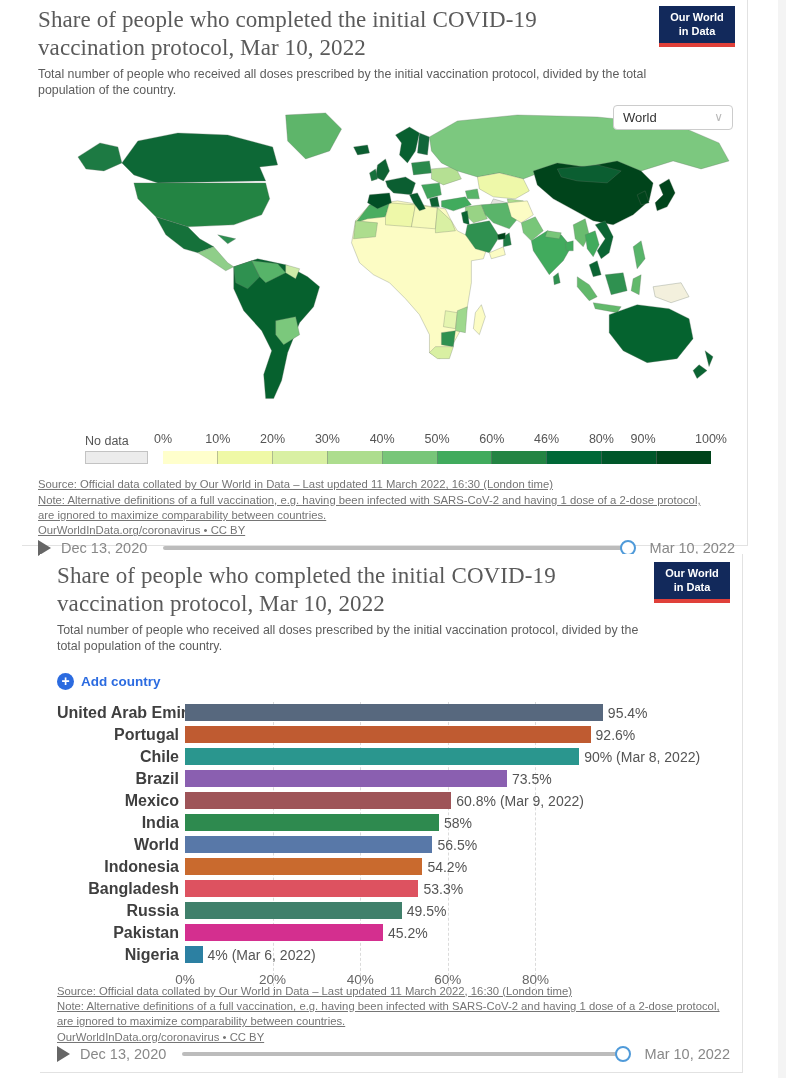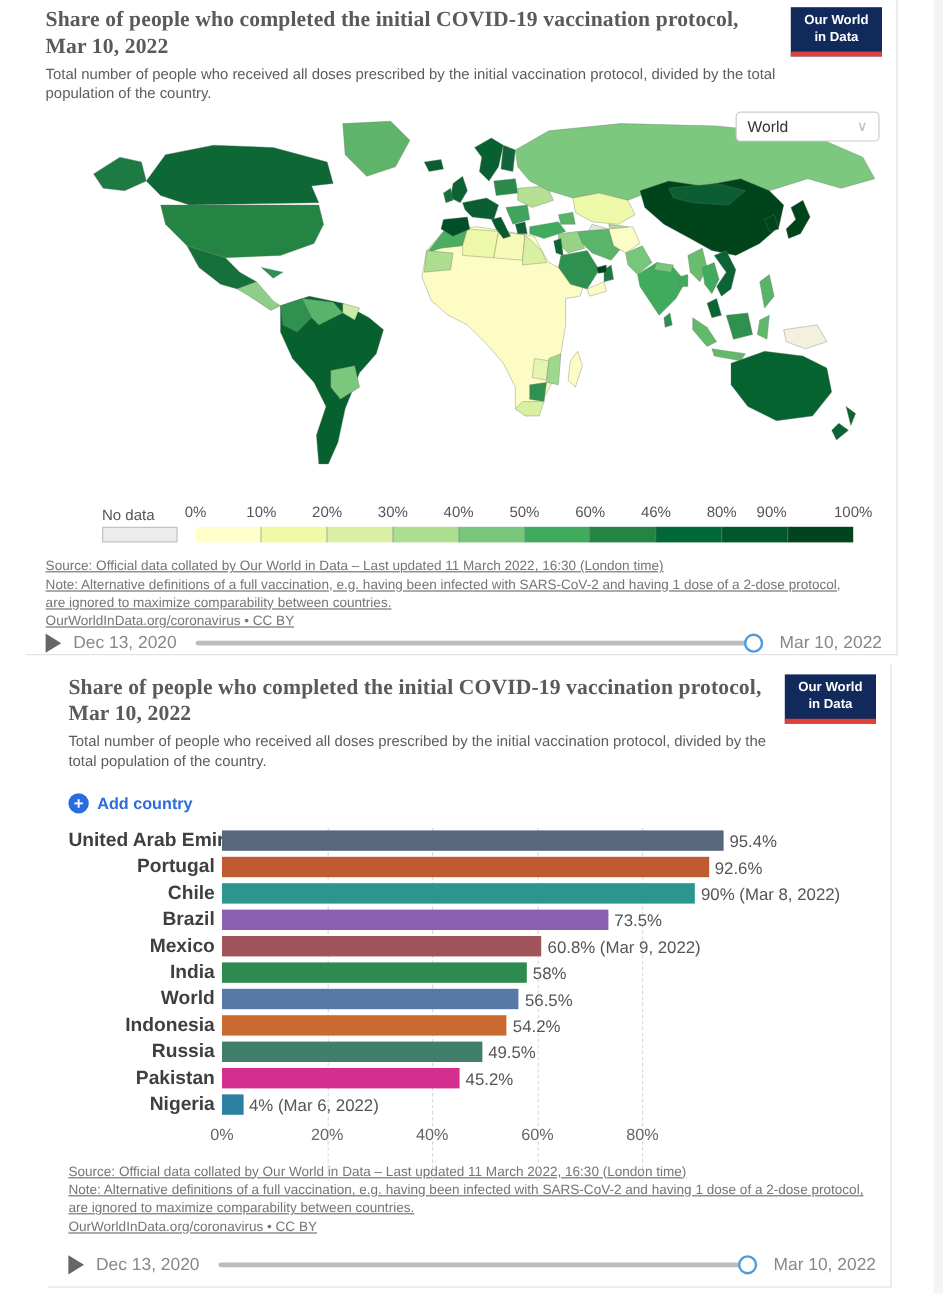--- a/index.html
+++ b/index.html
@@ -5,22 +5,22 @@
   html,body{margin:0;padding:0;}
   body{width:786px;height:1078px;background:#fff;position:relative;overflow:hidden;
        font-family:"Liberation Sans",sans-serif;}
   .gutter{position:absolute;right:0;top:0;width:8px;height:1078px;background:#f4f4f4;}
   .card{position:absolute;background:#fff;box-sizing:border-box;display:flex;flex-direction:column;}
   #chart1{left:22px;top:0;width:726px;height:546px;border-right:1px solid #e2e2e2;
           border-bottom:1px solid #e2e2e2;padding:6px 12px 10px 16px;}
   #chart2{left:40px;top:554px;width:703px;height:519px;border-right:1px solid #e2e2e2;
           border-bottom:1px solid #e2e2e2;padding:8px 12px 8px 17px;}
   .header{display:flex;justify-content:space-between;align-items:flex-start;}
-  .title{font-family:"Liberation Serif",serif;font-size:18px;line-height:1.22;color:#5a5a5a;
-         max-width:600px;font-weight:700;letter-spacing:.1px;}
+  .title{font-family:"Liberation Serif",serif;font-size:23px;line-height:1.22;color:#5a5a5a;
+         max-width:600px;font-weight:400;letter-spacing:.1px;}
   .subtitle{margin-top:4px;font-size:12.4px;line-height:1.32;color:#5c5c5c;max-width:655px;}
   .logo{min-width:70px;width:70px;color:#fff;font-size:11px;font-weight:bold;text-align:center;
         padding:5px 3px 4px;line-height:1.25;border-bottom:4px solid #e0403a;background:#12295b;}
   .map-wrap{position:relative;height:302px;margin-top:8px;}
   .map-wrap svg{width:100%;height:100%;display:block;}
   .map-wrap path{stroke:rgba(105,118,105,.5);stroke-width:.6;stroke-linejoin:round;}
   .dropdown{position:absolute;top:-2px;right:2px;width:120px;height:25px;border:1px solid #ccc;
             border-radius:4px;background:#fff;display:flex;align-items:center;
             justify-content:space-between;padding:0 9px;font-size:13px;color:#333;box-sizing:border-box;}
   .chev{color:#b9b9b9;font-size:12px;line-height:1;}
@@ -267,20 +267,25 @@
         <div class="bar-label">World</div>
         <div class="bar" style="width: 247.47px; background: rgb(88, 120, 168);"></div>
         <div class="bar-value">56.5%</div>
       </div>
       <div class="bar-row">
         <div class="bar-label">Indonesia</div>
         <div class="bar" style="width: 237.396px; background: rgb(201, 106, 46);"></div>
         <div class="bar-value">54.2%</div>
       </div>
       <div class="bar-row">
+        <div class="bar-label">Bangladesh</div>
+        <div class="bar" style="width: 233.454px; background: rgb(221, 82, 96);"></div>
+        <div class="bar-value">53.3%</div>
+      </div>
+      <div class="bar-row">
         <div class="bar-label">Russia</div>
         <div class="bar" style="width: 216.81px; background: rgb(64, 128, 107);"></div>
         <div class="bar-value">49.5%</div>
       </div>
       <div class="bar-row">
         <div class="bar-label">Pakistan</div>
         <div class="bar" style="width: 197.976px; background: rgb(212, 47, 143);"></div>
         <div class="bar-value">45.2%</div>
       </div>
       <div class="bar-row">

